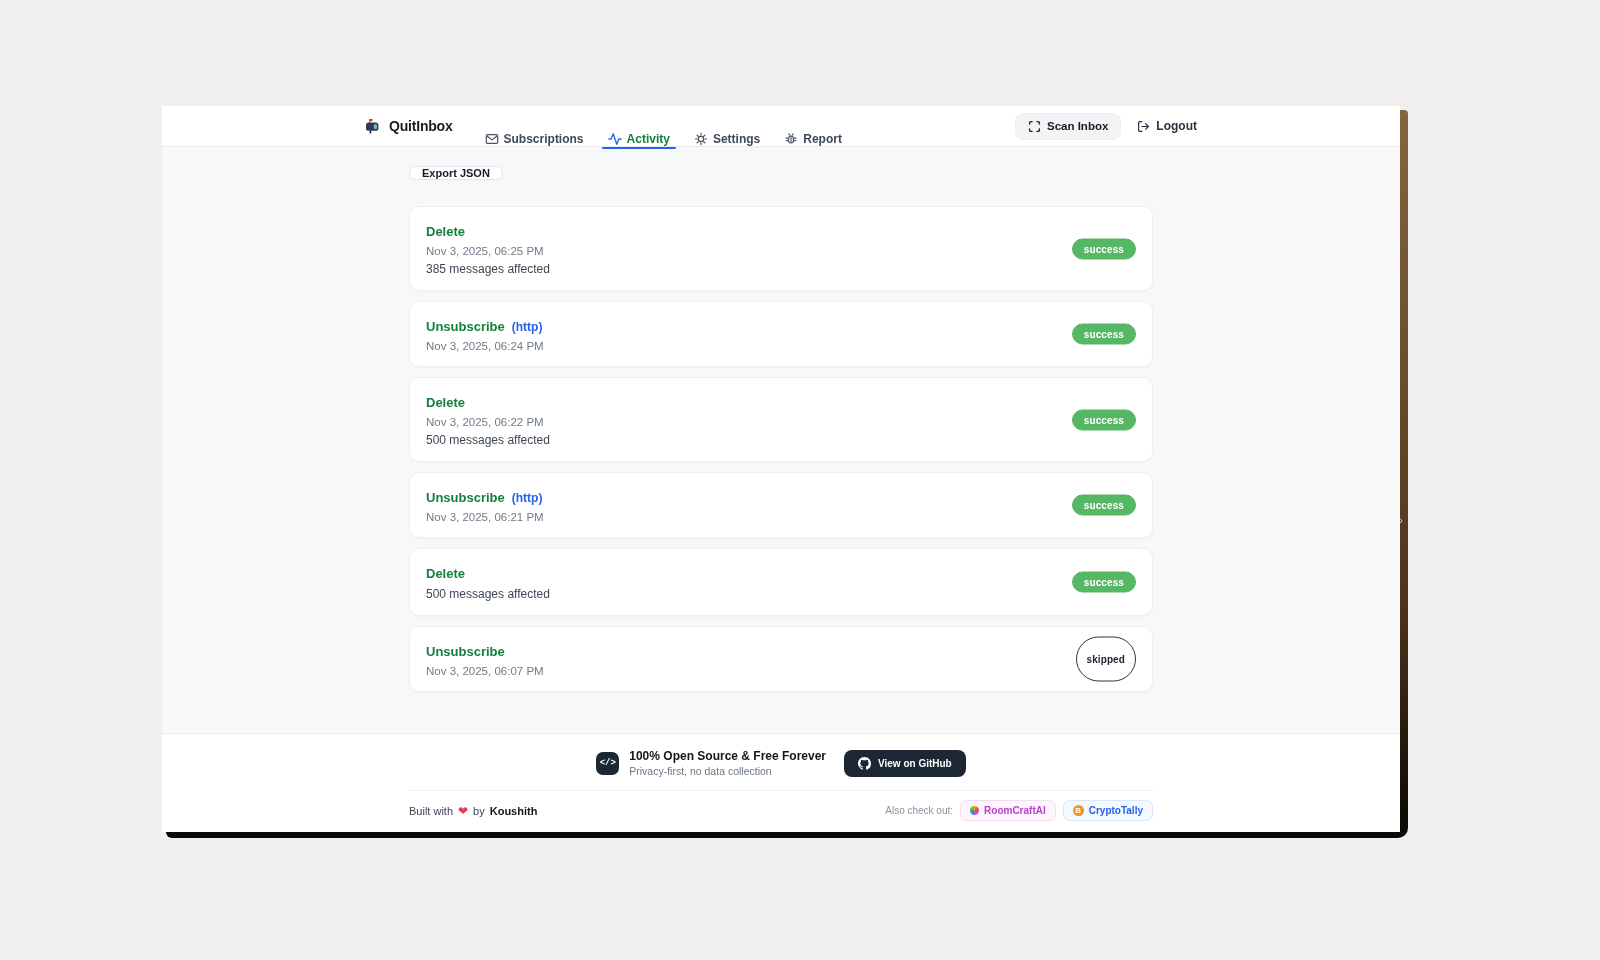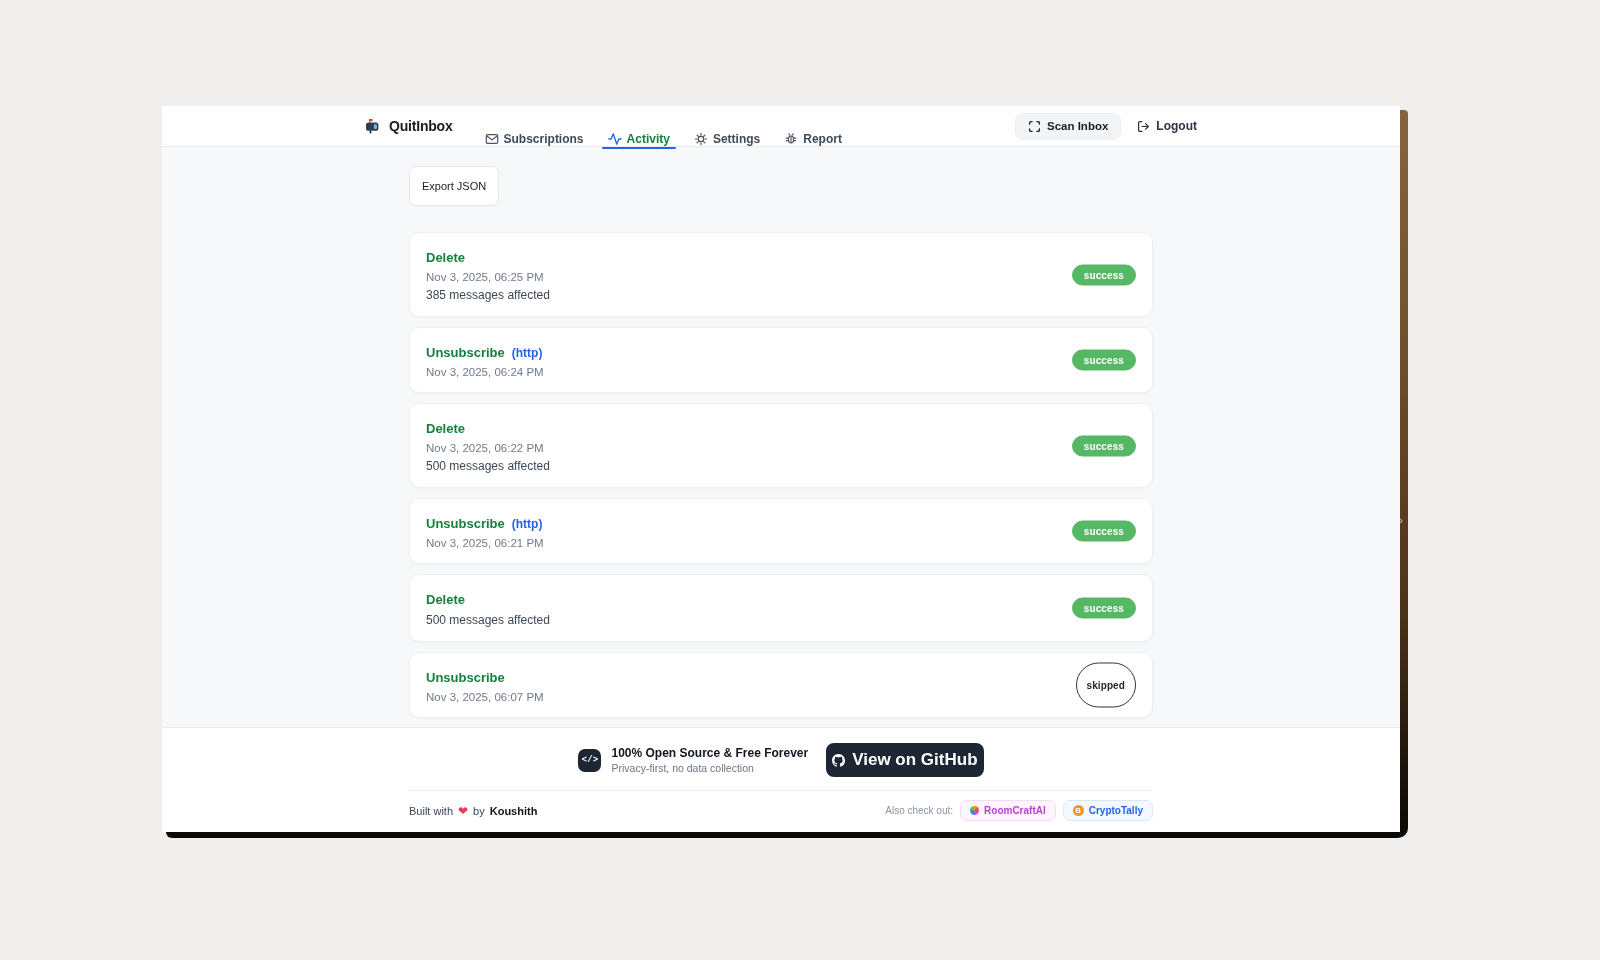--- a/index.html
+++ b/index.html
@@ -47,22 +47,22 @@
     border-radius:8px;padding:6px 12px;font-size:11.5px;font-weight:700;color:#171c26;cursor:pointer;
   }
   .logout{display:flex;align-items:center;gap:6px;font-size:12px;font-weight:600;color:#2a3342;cursor:pointer;}
   
   .main{flex:1 1 auto;background:#f7f8f9;overflow:hidden;}
   .container{width:744px;margin:0 auto;}
   .title-row{display:flex;justify-content:space-between;align-items:flex-start;padding-top:19px;}
   .page-title{font-size:23px;font-weight:800;color:#171c26;letter-spacing:-.4px;line-height:26px;}
   .page-subtitle{margin-top:7px;font-size:12px;color:#6b7683;}
   .export-btn{
-    background:#fff;border:1px solid #e4e7eb;border-radius:7px;padding:13px 12px;
-    font-size:11px;font-weight:400;color:#171c26;cursor:pointer;box-shadow:0 1px 1px rgba(0,0,0,.02);
+    background:#fff;border:1px solid #e4e7eb;border-radius:7px;padding:0 12px;
+    font-size:11px;font-weight:700;color:#171c26;cursor:pointer;box-shadow:0 1px 1px rgba(0,0,0,.02);
   }
   .cards{margin-top:26px;display:flex;flex-direction:column;gap:10px;}
   .card{
     position:relative;background:#fff;border:1px solid #edeff2;border-radius:10px;
     padding:15px 16px 14px;box-shadow:0 1px 2px rgba(16,24,40,.03);
   }
   .card-title{font-size:13px;font-weight:700;color:#15803d;}
   .card-method{color:#2563eb;font-weight:600;font-size:12px;margin-left:7px;}
   .card-date{margin-top:5px;font-size:11.5px;color:#707b89;}
   .card-detail{margin-top:5px;font-size:12px;color:#3d4754;}
@@ -77,21 +77,21 @@
   .footer-top{display:flex;justify-content:center;align-items:center;gap:10px;padding-top:15px;}
   .code-box{
     width:23px;height:23px;border-radius:7px;background:#1c2733;color:#fff;
     display:flex;align-items:center;justify-content:center;
     font-size:9px;font-weight:700;font-family:"Liberation Mono","DejaVu Sans Mono",monospace;
   }
   .oss-text .t1{font-size:12px;font-weight:800;color:#12161f;}
   .oss-text .t2{font-size:10.5px;color:#6b7683;margin-top:2px;}
   .gh-btn{
     margin-left:8px;display:flex;align-items:center;gap:7px;background:#1c2733;color:#fff;
-    border-radius:8px;padding:7px 6px;font-size:17px;font-weight:700;cursor:pointer;
+    border-radius:8px;padding:7px 14px;font-size:10px;font-weight:700;cursor:pointer;
   }
   .footer-bottom{
     width:744px;margin:13px auto 0;border-top:1px solid #eef0f3;
     padding:9px 0 11px;display:flex;justify-content:space-between;align-items:center;gap:32px;
   }
   .built{display:flex;align-items:center;gap:5px;font-size:11px;color:#3c4554;}
   .heart{color:#ef3b52;font-size:12px;line-height:10px;}
   .author{font-weight:700;color:#12161f;}
   .also{display:flex;align-items:center;gap:7px;font-size:10px;color:#8a94a3;}
   .pill{

